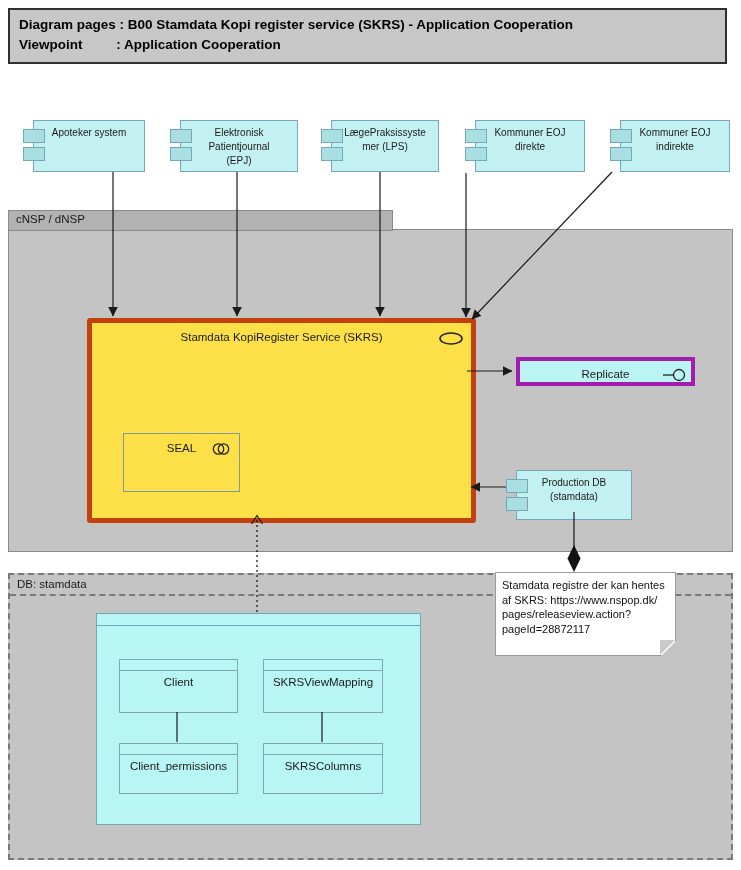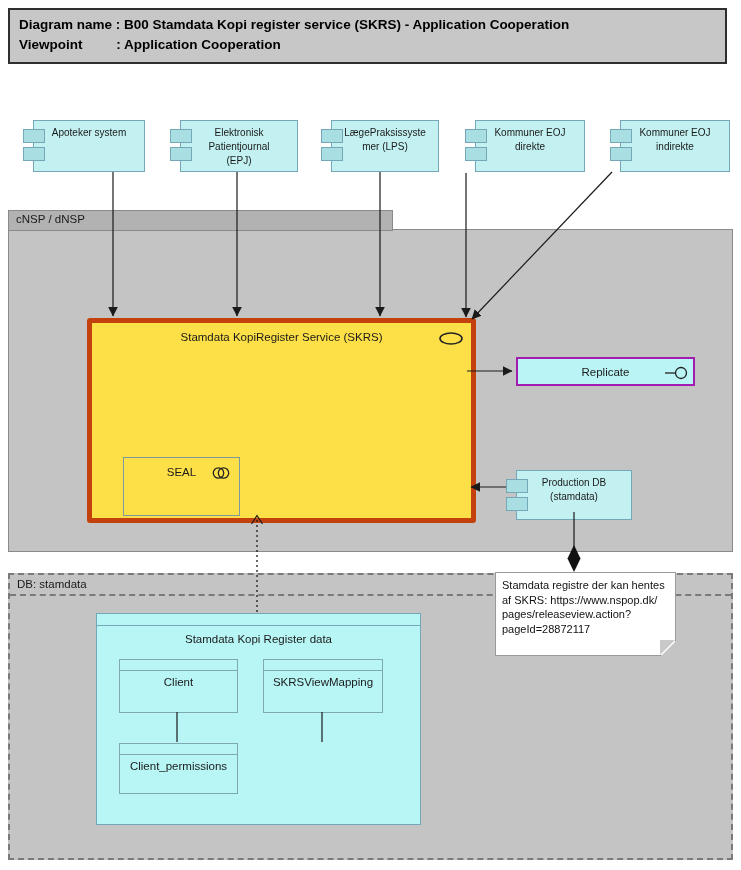--- a/index.html
+++ b/index.html
@@ -28,27 +28,27 @@
          border:2px dashed #7a7a7a;font-size:11.5px;}
   .dbgrp .dbhead{padding:3px 0 0 7px;color:#1a1a1a;}
   .dbgrp .dbsep{position:absolute;left:0;right:0;top:19px;border-top:2px dashed #7a7a7a;}
 
   
   .skrs{left:87px;top:318px;width:379px;height:195px;background:#fde047;
         border:5px solid #c2410c;border-radius:3px;}
   .skrs .stitle{text-align:center;margin-top:8px;font-size:11.5px;color:#1a1a1a;}
   .skrs .oval{position:absolute;right:7px;top:8px;}
   .sealbox{position:absolute;left:31px;top:110px;width:117px;height:59px;
-           border:1px solid #7d9aa0;box-sizing:border-box;margin-top:24px;}
+           border:1px solid #7d9aa0;box-sizing:border-box;}
   .sealbox .seallabel{text-align:center;margin-top:8px;font-size:11.5px;color:#1a1a1a;}
   .sealbox .sealicon{position:absolute;right:8px;top:8px;}
 
   
   .replicate{left:516px;top:357px;width:179px;height:29px;background:#baf4f4;
-             border:2px solid #a21caf;box-sizing:border-box;}
+             border:4px solid #a21caf;box-sizing:border-box;}
   .replicate .rlabel{text-align:center;line-height:26px;font-size:11.5px;color:#1a1a1a;}
   .replicate .lolli{position:absolute;right:5px;top:7px;}
 
   
   .proddb{left:516px;top:470px;width:116px;height:50px;}
 
   
   .datagrp{left:96px;top:613px;width:325px;height:212px;background:#b8f6f6;
            border:1px solid #74a7b8;box-sizing:border-box;}
   .datagrp .dstrip{height:11px;border-bottom:1px solid #74a7b8;}
@@ -66,21 +66,21 @@
 
   .overlay{left:0;top:0;width:741px;height:870px;pointer-events:none;z-index:60;}
   .z1{z-index:1}.z2{z-index:2}.z3{z-index:3}.z10{z-index:10}
 </style>
 </head>
 <body>
 
 <div class="stage">
 
   <div class="abs titlebox z3">
-    <div class="tline">Diagram name : B00 Stamdata Kopi register service (SKRS) - Application Cooperation</div>
+    <div class="tline">Diagram pages : B00 Stamdata Kopi register service (SKRS) - Application Cooperation</div>
     <div class="tline">Viewpoint         : Application Cooperation</div>
   </div>
 
   <div class="abs grp-body z1"></div>
   <div class="abs grp-tab z2">
     <span>cNSP / dNSP</span>
   </div>
 
   <div class="abs dbgrp z1">
     <div class="dbhead">DB: stamdata</div>
@@ -142,33 +142,36 @@
 
   <div class="abs component proddb z3">
     <span class="ctab t1"></span>
     <span class="ctab t2"></span>
     <div class="clabel">Production DB
 (stamdata)</div>
   </div>
 
   <div class="abs datagrp z3">
     <div class="dstrip"></div>
-    <div class="dtitle">Stamdata Kopi Register data</div>
 
     <div class="dataobj" style="left:22px;top:45px;width:119px;height:54px;">
       <div class="ostrip"></div>
       <div class="olabel">Client</div>
     </div>
     <div class="dataobj" style="left:166px;top:45px;width:120px;height:54px;">
       <div class="ostrip"></div>
       <div class="olabel">SKRSViewMapping</div>
     </div>
     <div class="dataobj" style="left:22px;top:129px;width:119px;height:51px;">
       <div class="ostrip"></div>
       <div class="olabel">Client_permissions</div>
+    </div>
+    <div class="dataobj" style="left:166px;top:129px;width:120px;height:51px;">
+      <div class="ostrip"></div>
+      <div class="olabel">SKRSColumns</div>
     </div>
   </div>
 
   <div class="abs note z10">
     <div class="ntext">Stamdata registre der kan hentes
 af SKRS: https://www.nspop.dk/
 pages/releaseview.action?
 pageId=28872117</div>
   </div>
 

